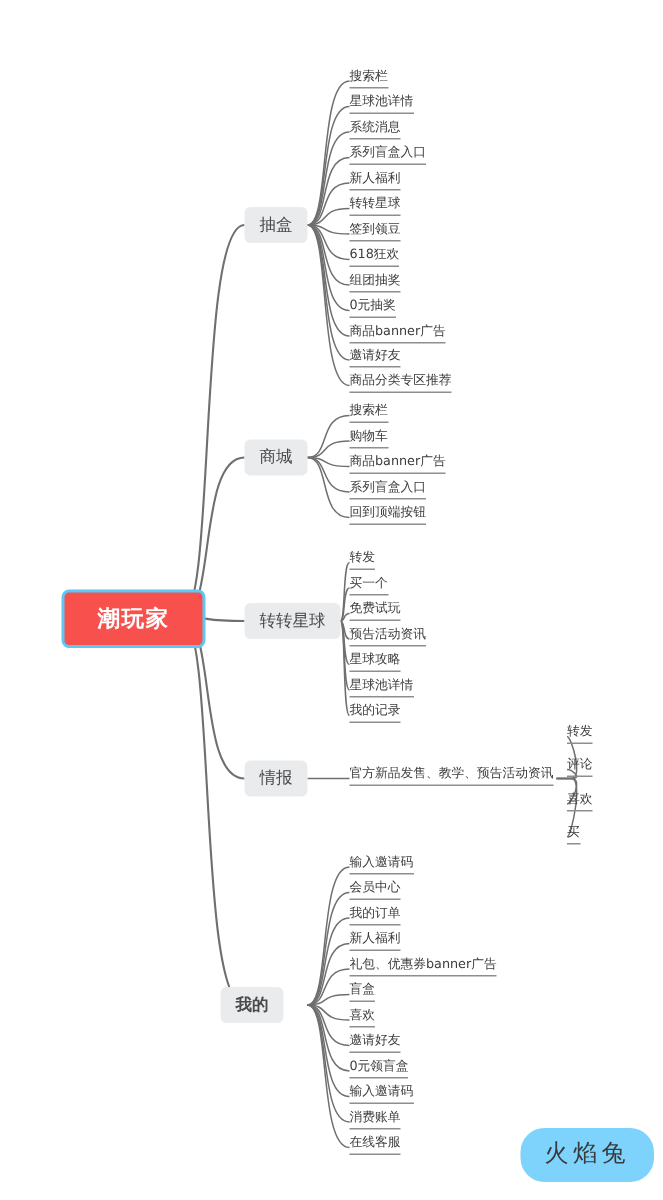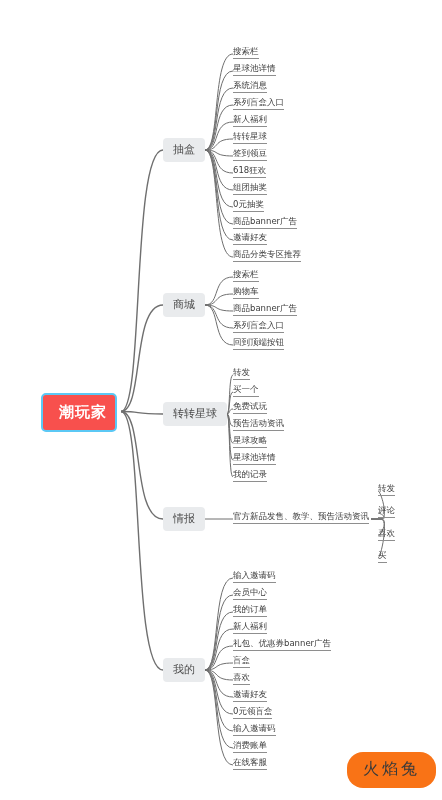--- a/index.html
+++ b/index.html
@@ -52,21 +52,21 @@
     font-size:8.5px;
     line-height:1.1;
     padding-bottom:2px;
     border-bottom:1px solid #8e8e8e;
     transform-origin:left center;
   }
   
   .watermark {
     position:absolute;
     right:6px; bottom:12px;
-    background:#f97316;
+    background:#7dd3fc;
     border-radius:16px;
     padding:7px 16px 8px 16px;
     display:flex;
     align-items:center;
     gap:7px;
   }
   .wm-cn {
     color:#3a3a3a;
     font-size:16px;
     letter-spacing:3px;
@@ -127,21 +127,21 @@
       <path d="M 205 670 C 220.4 670, 212 663, 233 663" fill="none" stroke="#6f6f6f" stroke-width="1"></path>
       <path d="M 205 670 C 220.4 670, 212 680, 233 680" fill="none" stroke="#6f6f6f" stroke-width="1"></path>
       <path d="M 205 670 C 220.4 670, 212 697, 233 697" fill="none" stroke="#6f6f6f" stroke-width="1"></path>
       <path d="M 205 670 C 220.4 670, 212 714, 233 714" fill="none" stroke="#6f6f6f" stroke-width="1"></path>
       <path d="M 205 670 C 220.4 670, 212 731, 233 731" fill="none" stroke="#6f6f6f" stroke-width="1"></path>
       <path d="M 205 670 C 220.4 670, 212 748, 233 748" fill="none" stroke="#6f6f6f" stroke-width="1"></path>
       <path d="M 205 670 C 220.4 670, 212 765, 233 765" fill="none" stroke="#6f6f6f" stroke-width="1"></path>
     </svg>
 
   <div id="nodes">
-      <div class="node root" style="left: 41px; top: 393px; width: 76px;">潮玩家</div>
+      <div class="node root" style="left: 41px; top: 393px; width: 96px;">潮玩家</div>
       <div class="node branch" style="left: 163px; top: 138px;">抽盒</div>
       <div class="node leaf" style="left: 233px; top: 47px;">搜索栏</div>
       <div class="node leaf" style="left: 233px; top: 64px;">星球池详情</div>
       <div class="node leaf" style="left: 233px; top: 81px;">系统消息</div>
       <div class="node leaf" style="left: 233px; top: 98px;">系列盲盒入口</div>
       <div class="node leaf" style="left: 233px; top: 115px;">新人福利</div>
       <div class="node leaf" style="left: 233px; top: 132px;">转转星球</div>
       <div class="node leaf" style="left: 233px; top: 149px;">签到领豆</div>
       <div class="node leaf" style="left: 233px; top: 166px;">618狂欢</div>
       <div class="node leaf" style="left: 233px; top: 183px;">组团抽奖</div>
@@ -162,21 +162,21 @@
       <div class="node leaf" style="left: 233px; top: 419px;">预告活动资讯</div>
       <div class="node leaf" style="left: 233px; top: 436px;">星球攻略</div>
       <div class="node leaf" style="left: 233px; top: 453px;">星球池详情</div>
       <div class="node leaf" style="left: 233px; top: 470px;">我的记录</div>
       <div class="node branch" style="left: 163px; top: 507px;">情报</div>
       <div class="node leaf" style="left: 233px; top: 512px;">官方新品发售、教学、预告活动资讯</div>
       <div class="node leaf" style="left: 378px; top: 484px;">转发</div>
       <div class="node leaf" style="left: 378px; top: 506px;">评论</div>
       <div class="node leaf" style="left: 378px; top: 529px;">喜欢</div>
       <div class="node leaf" style="left: 378px; top: 551px;">买</div>
-      <div class="node branch" style="left: 163px; top: 658px;">我的</div>
+      <div class="node branch" style="left: 147px; top: 658px; font-weight: bold;">我的</div>
       <div class="node leaf" style="left: 233px; top: 571px;">输入邀请码</div>
       <div class="node leaf" style="left: 233px; top: 588px;">会员中心</div>
       <div class="node leaf" style="left: 233px; top: 605px;">我的订单</div>
       <div class="node leaf" style="left: 233px; top: 622px;">新人福利</div>
       <div class="node leaf" style="left: 233px; top: 639px;">礼包、优惠券banner广告</div>
       <div class="node leaf" style="left: 233px; top: 656px;">盲盒</div>
       <div class="node leaf" style="left: 233px; top: 673px;">喜欢</div>
       <div class="node leaf" style="left: 233px; top: 690px;">邀请好友</div>
       <div class="node leaf" style="left: 233px; top: 707px;">0元领盲盒</div>
       <div class="node leaf" style="left: 233px; top: 724px;">输入邀请码</div>

